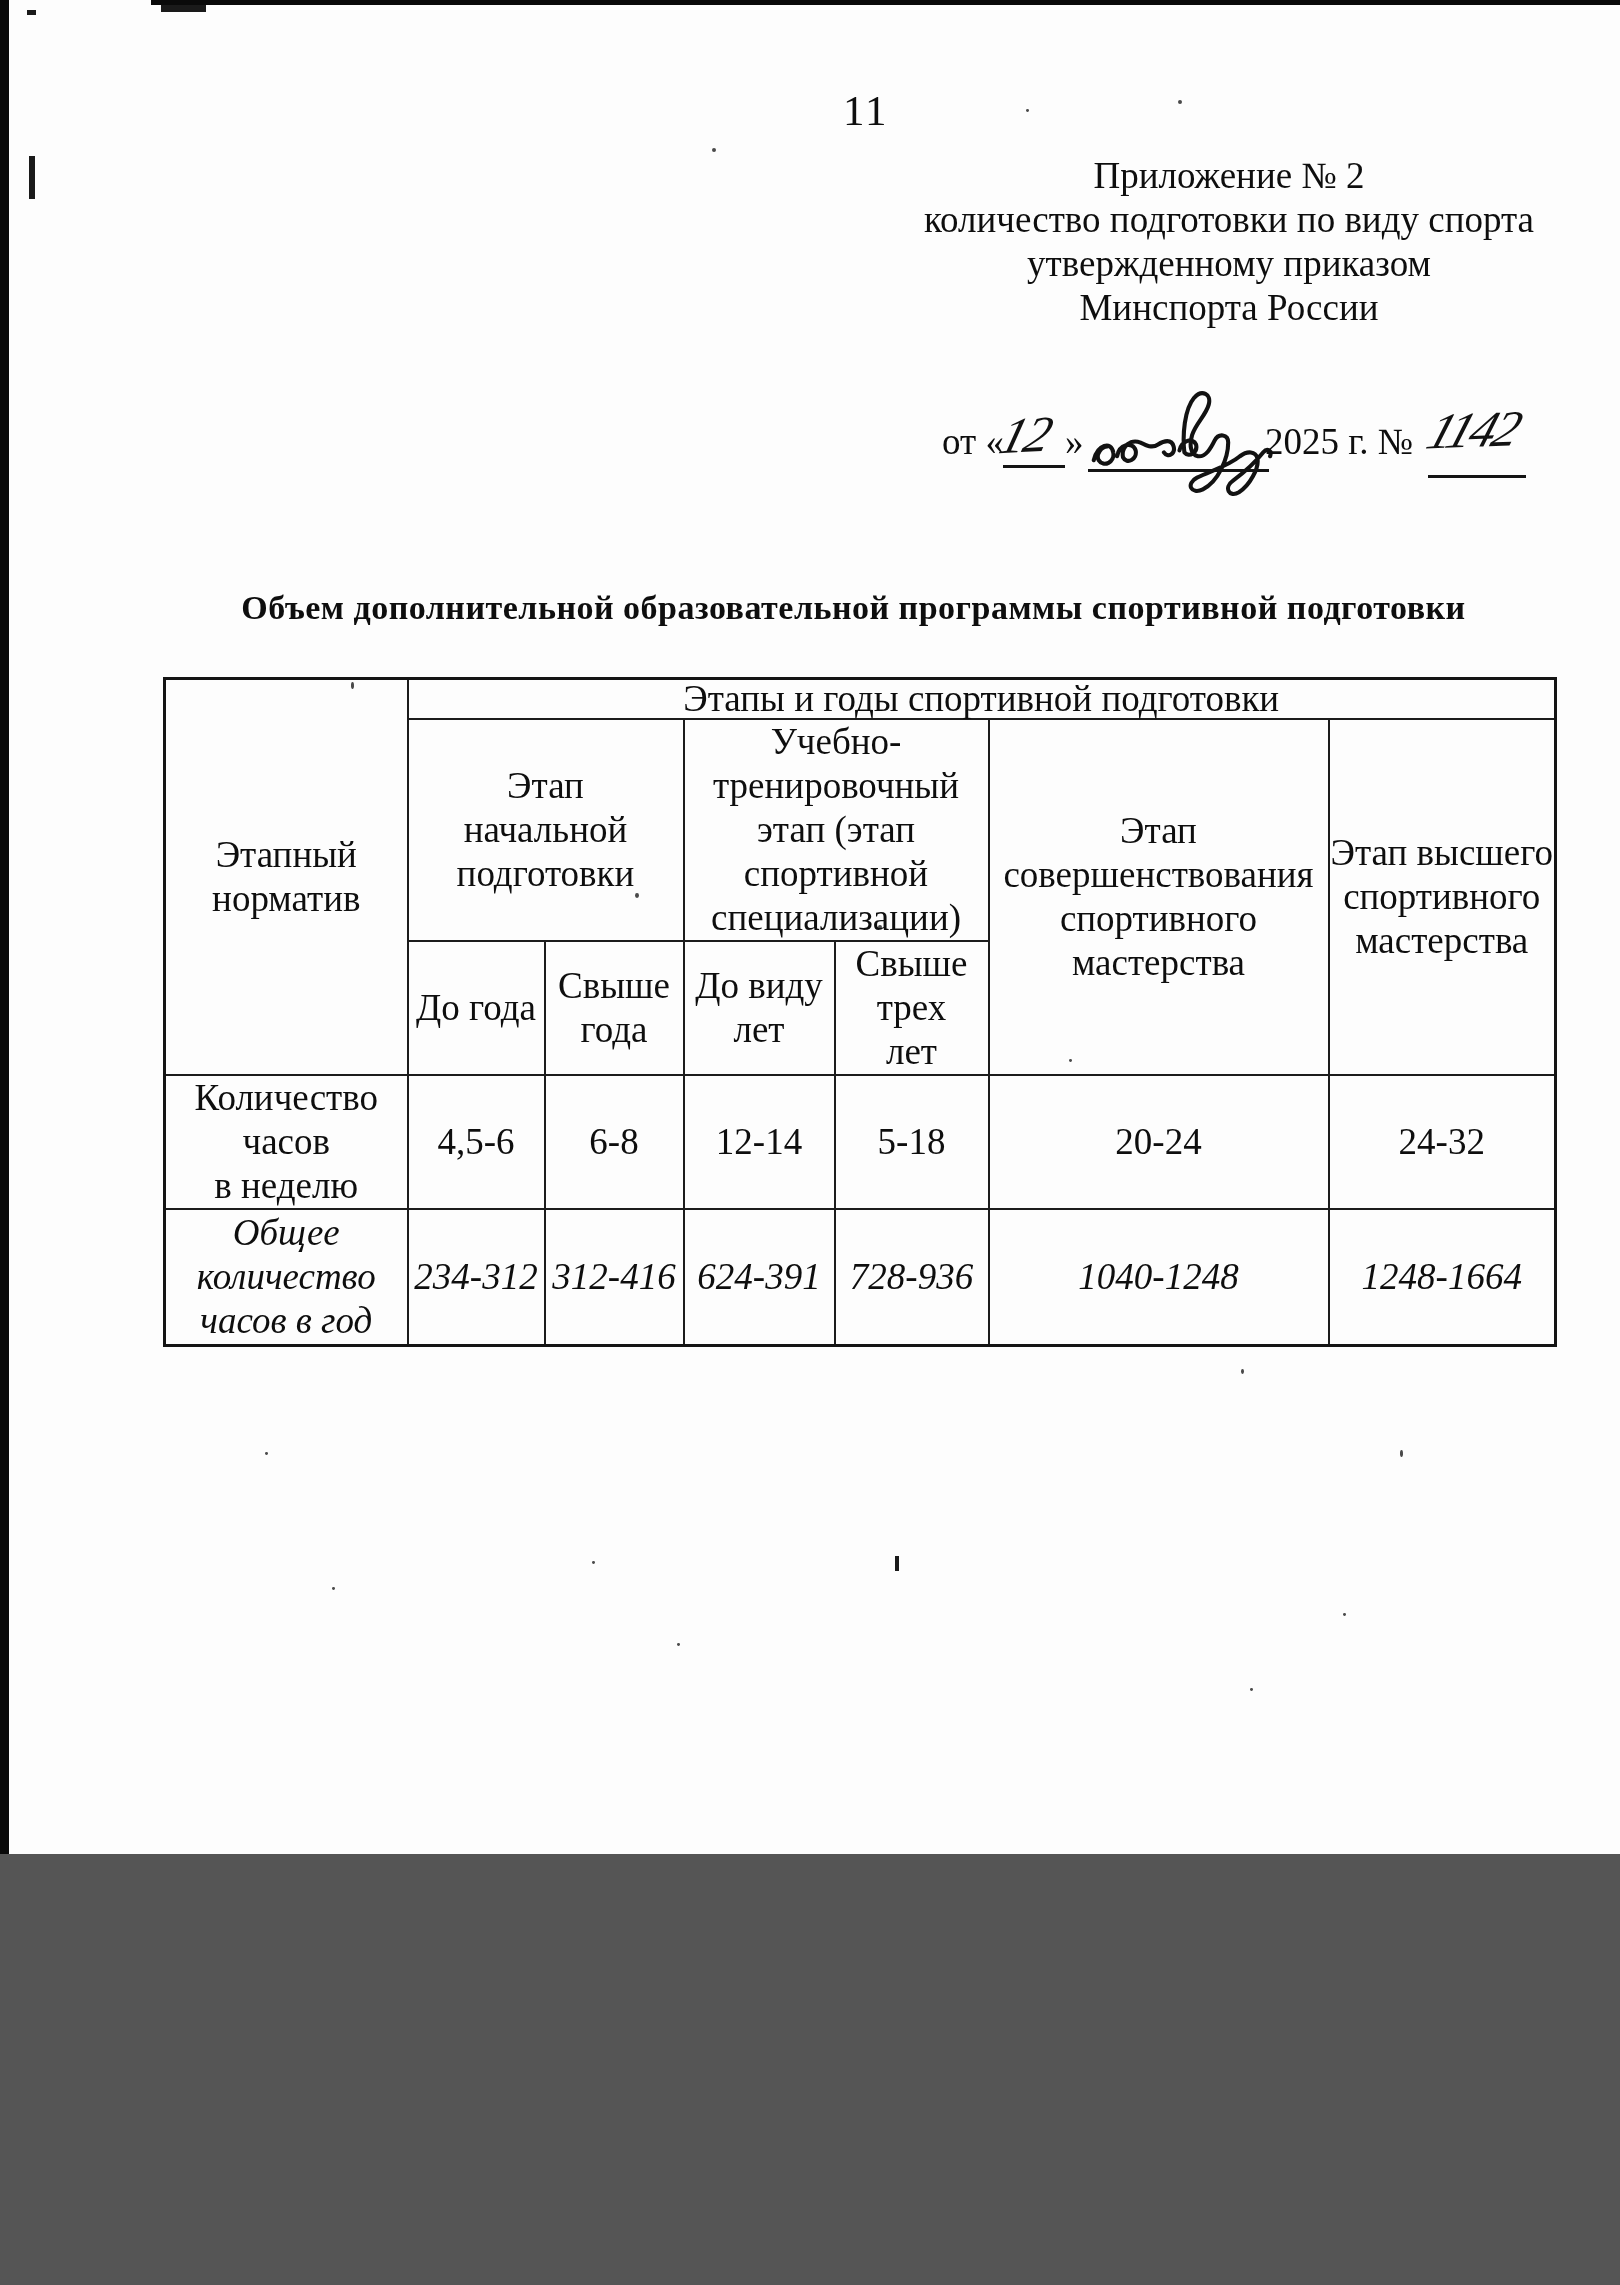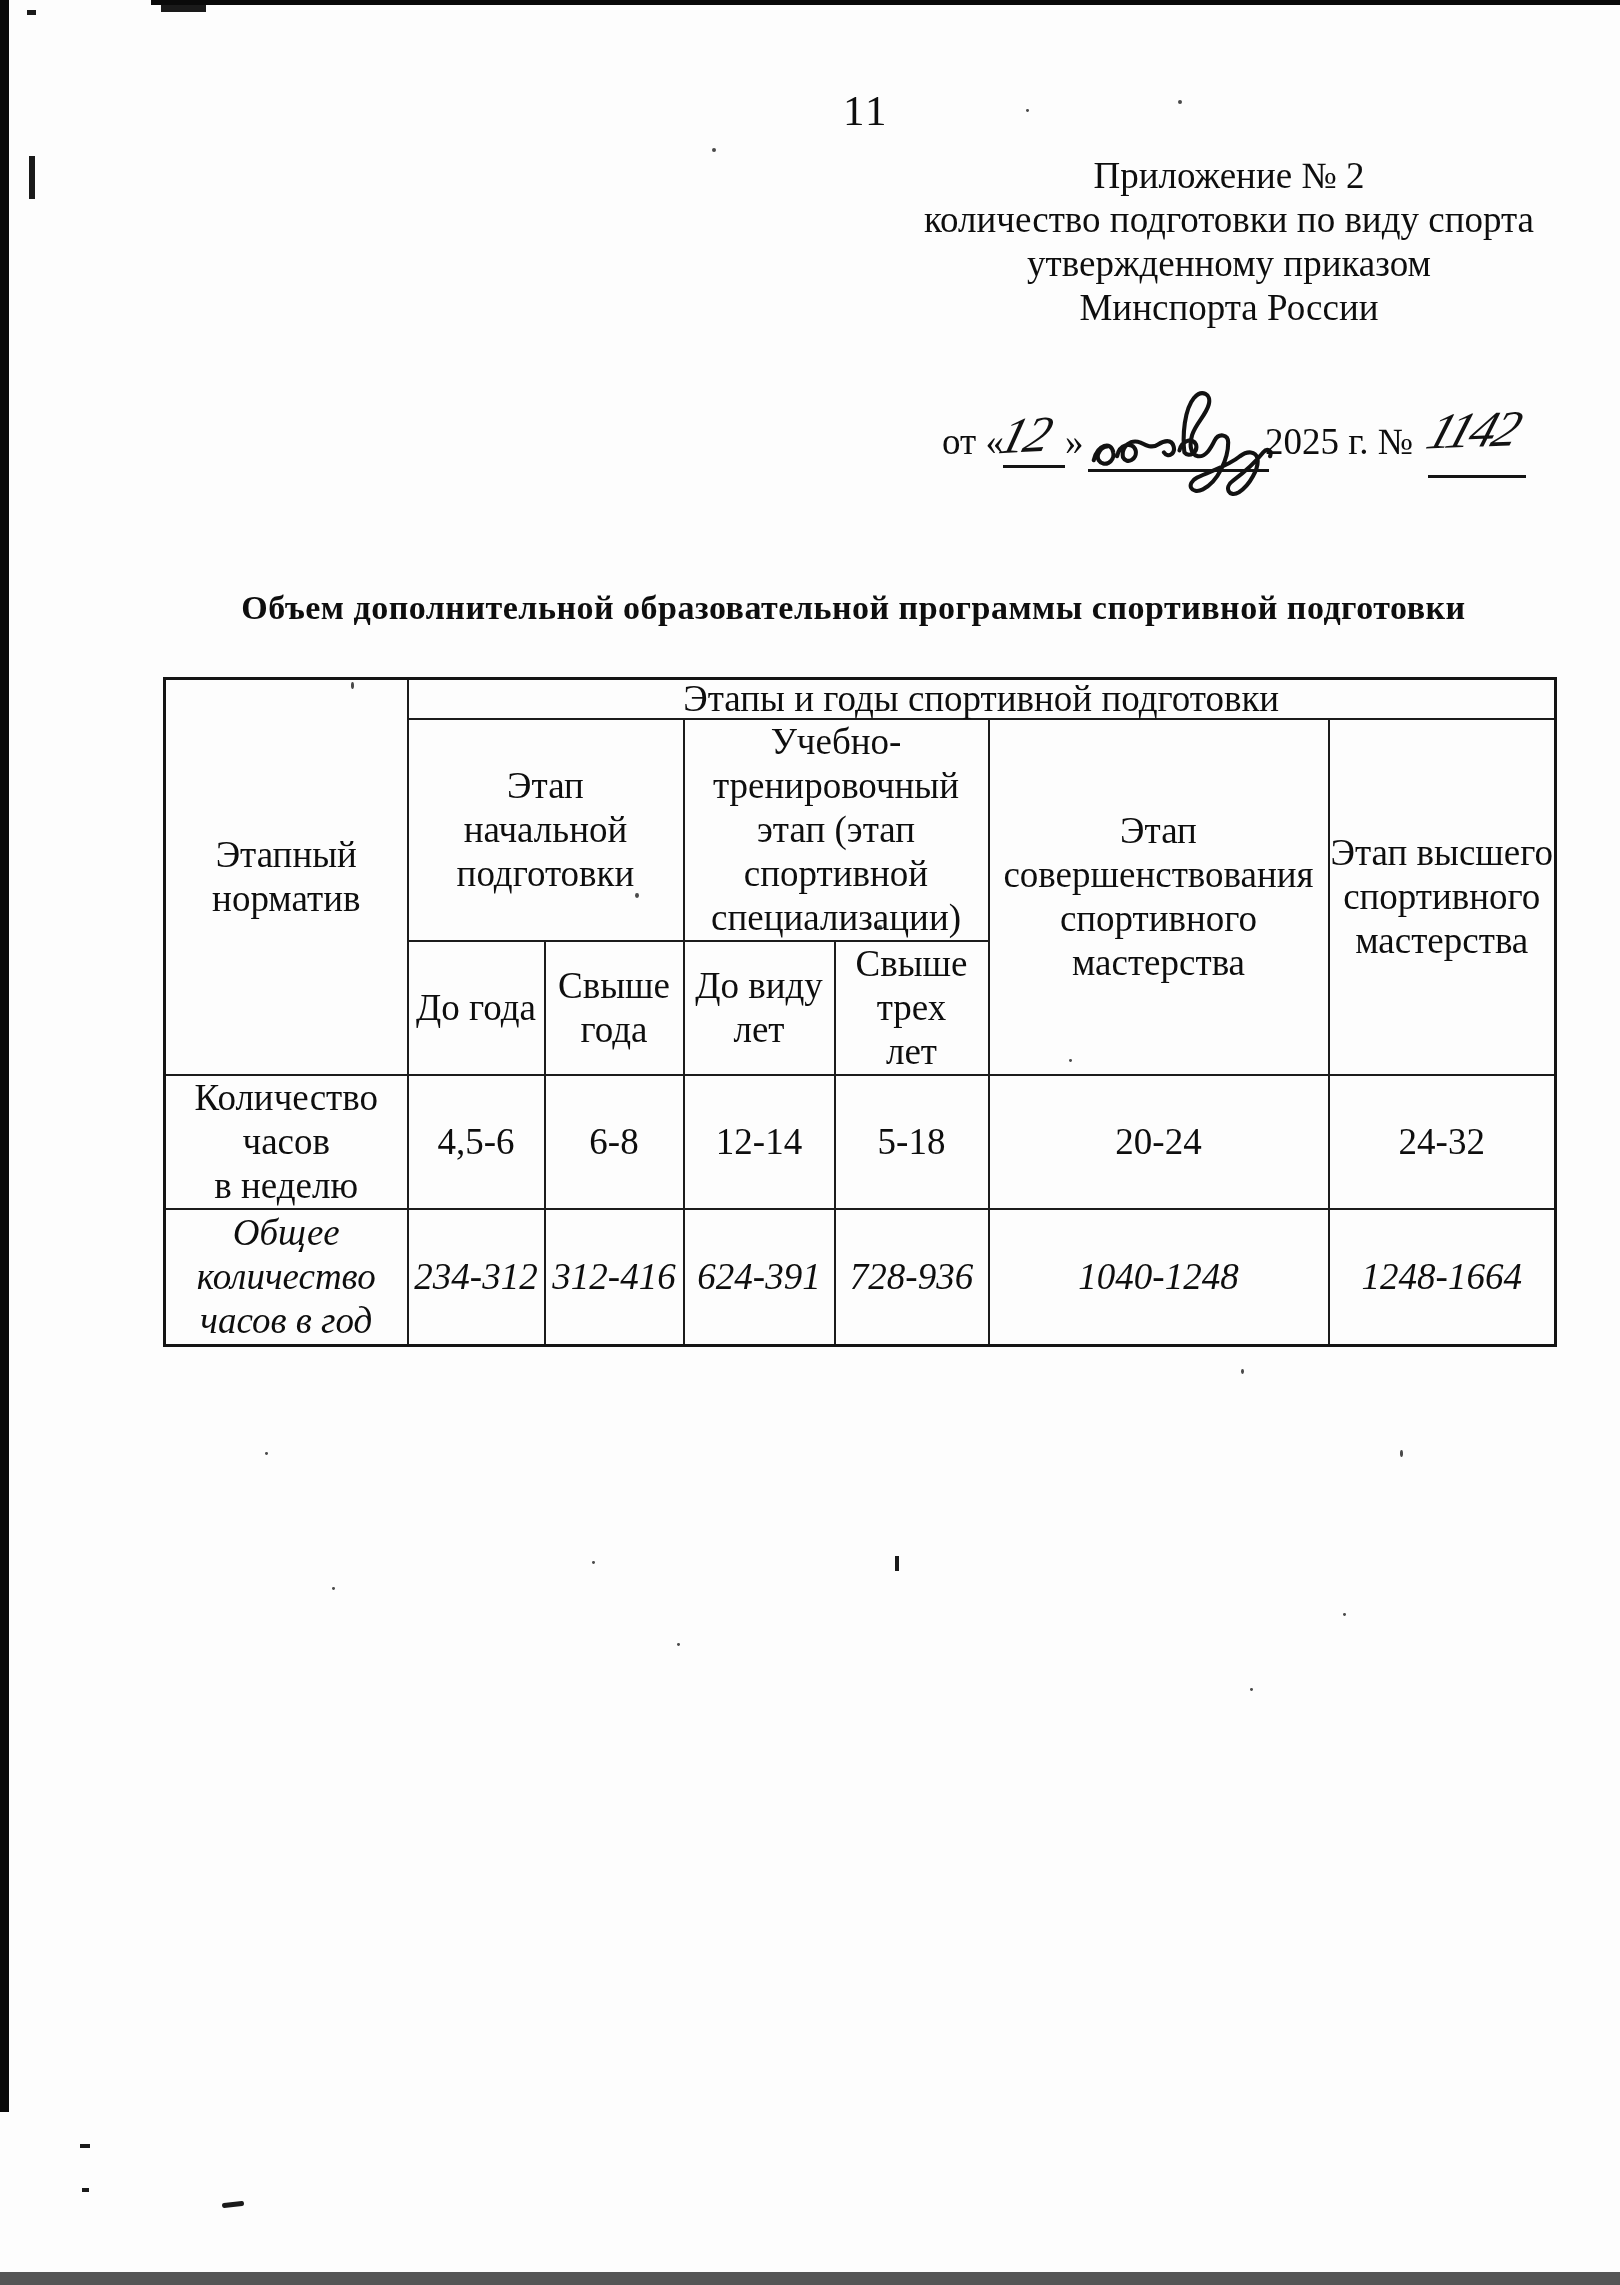--- a/index.html
+++ b/index.html
@@ -1,18 +1,18 @@
 <!DOCTYPE html>
 <html><head>
 <meta charset="utf-8">
 <style>
   html,body{margin:0;padding:0;background:#555;}
   .page{
     position:relative;
-    width:1621px;height:2272px;
+    width:1621px;height:1854px;
     background:#fdfdfd;
     overflow:hidden;
     font-family:"Liberation Serif","DejaVu Serif",serif;
     color:#0e0e0e;
   }
   
   .band{position:absolute;background:#0a0a0a;}
   .band-left{left:0;top:0;width:8.8px;height:2112px;}
   .band-top{left:151px;top:0;width:1470px;height:4.9px;}
   .band-bottom{left:0;top:2277px;width:1621px;height:8.8px;}

